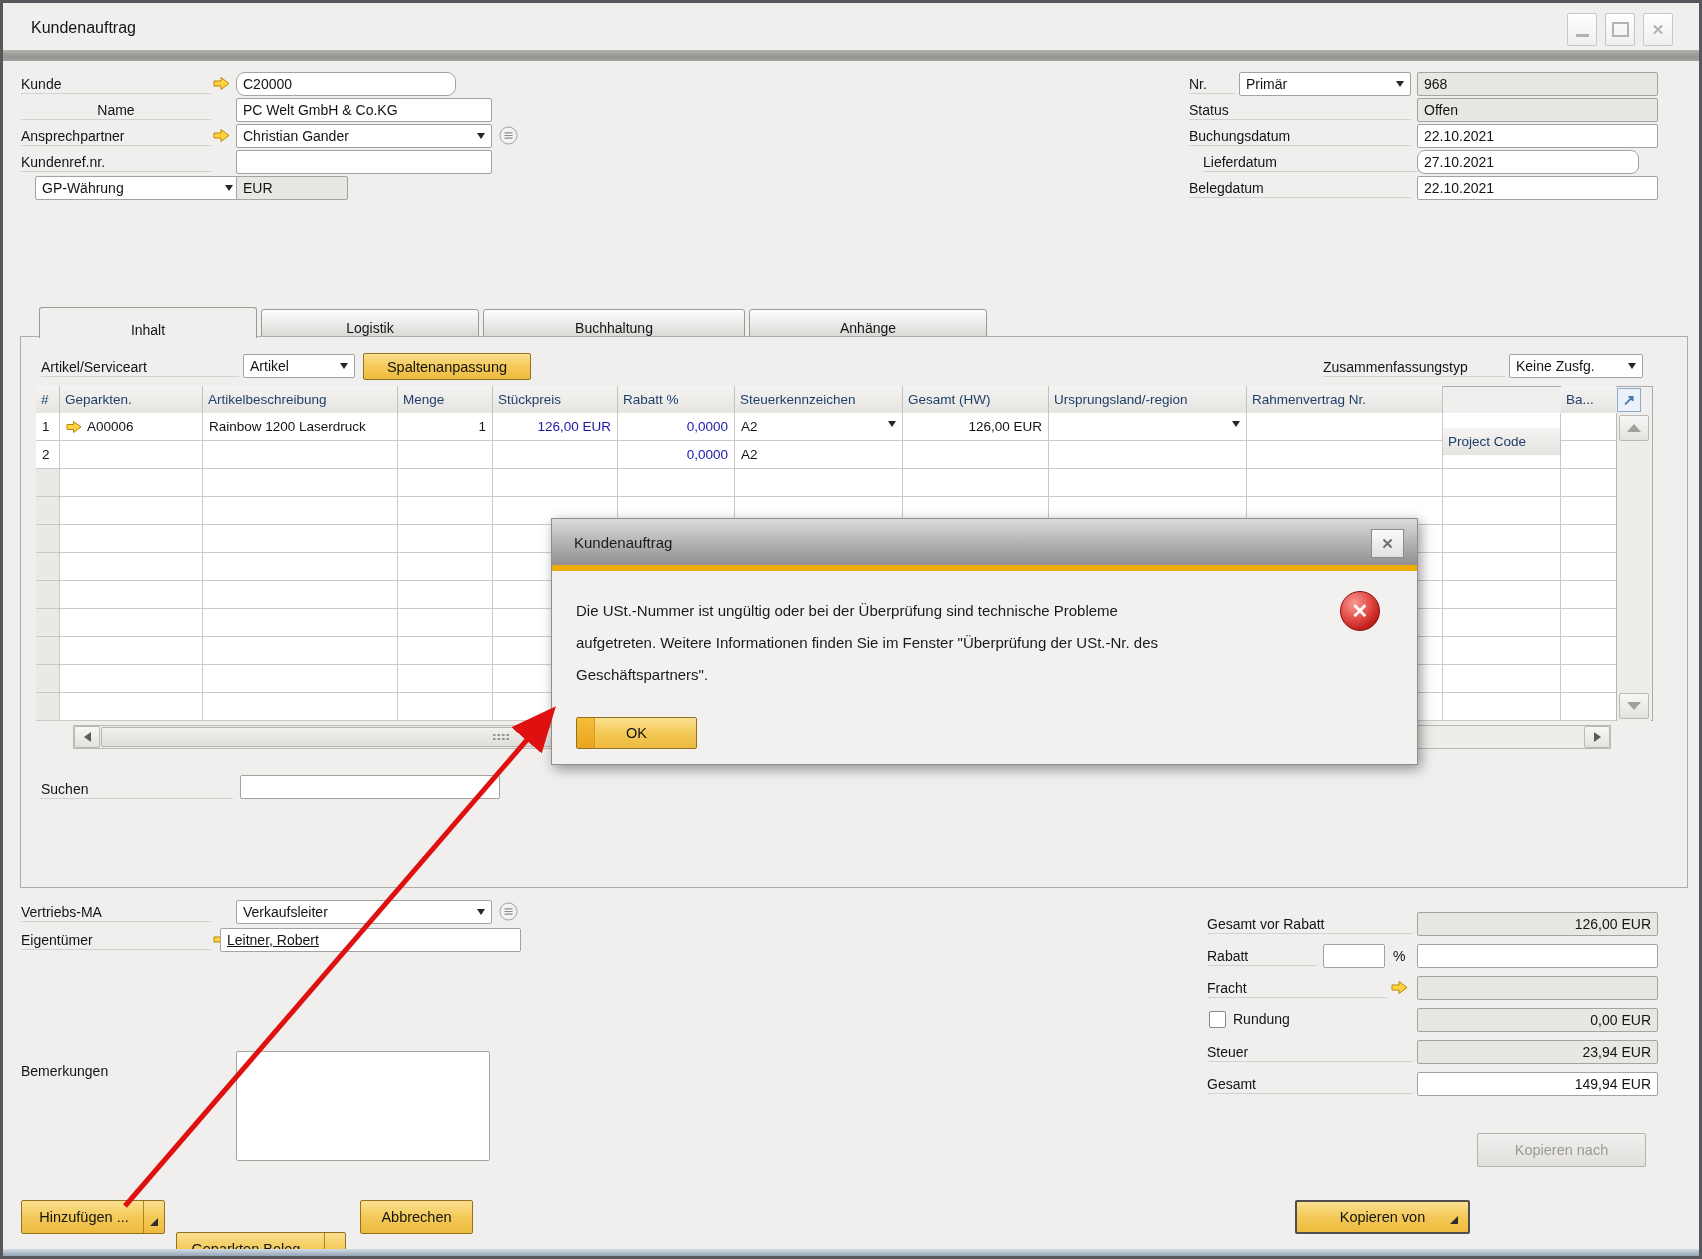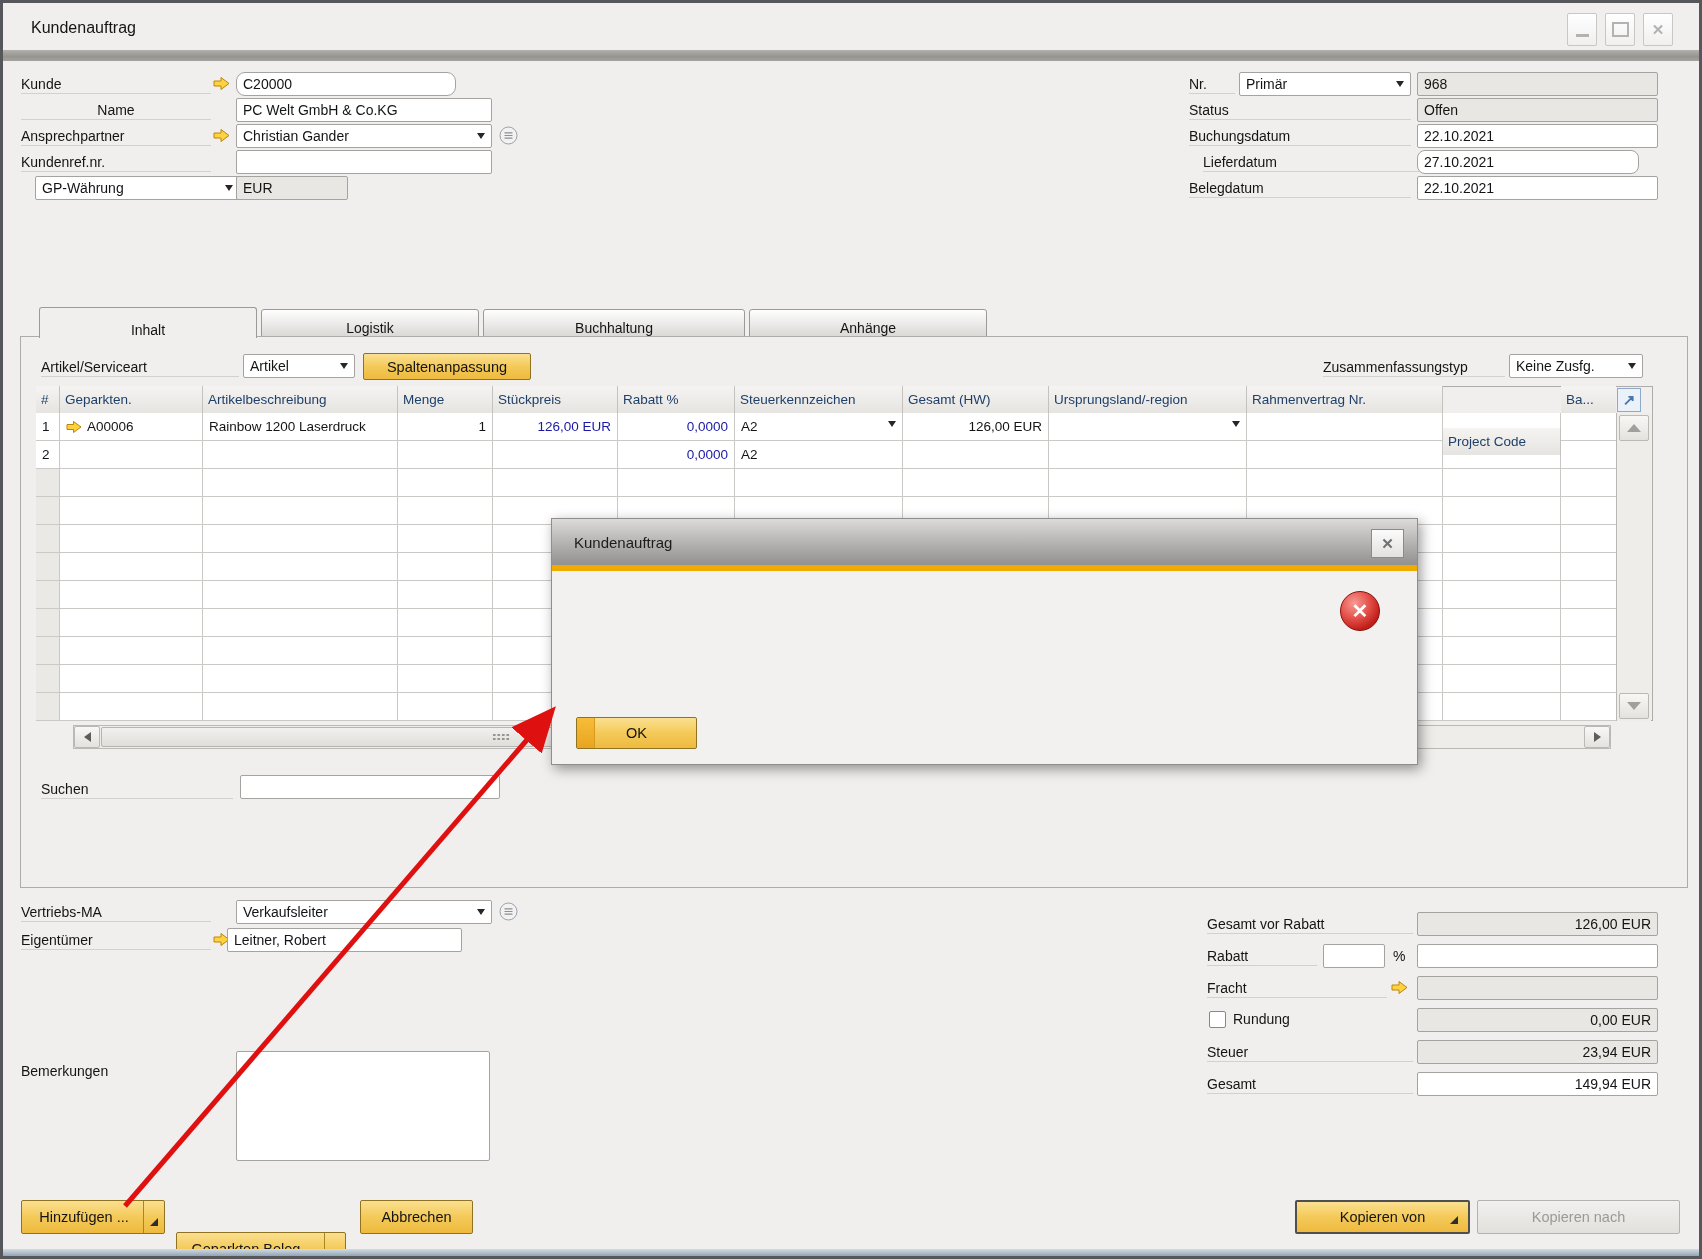--- a/index.html
+++ b/index.html
@@ -342,21 +342,21 @@
   <div class="fld dd" style="left:233px;top:897px;width:256px;">Verkaufsleiter</div>
   <svg class="abs" style="left:496px;top:899px;" width="19" height="19">
       <circle cx="9.5" cy="9.5" r="8.5" fill="#f2f2f2" stroke="#9aa0a6"></circle>
       <path d="M5.5 6.8h8M5.5 9.5h8M5.5 12.2h8" stroke="#8a9094" stroke-width="1.2"></path>
     </svg>
 
   <div class="lbl" style="left:18px;top:925px;width:190px;">Eigentümer</div>
   <svg class="abs" style="left:210px;top:929px;" width="17" height="15">
       <path d="M1 5h7V1.5L16 7.5 8 13.5V10H1z" fill="#ffd23e" stroke="#b8860b"></path>
     </svg>
-  <div class="fld" style="left:224px;top:925px;width:235px;">Leitner, Robert</div>
+  <div class="fld" style="left:217px;top:925px;width:301px;text-decoration:underline;">Leitner, Robert</div>
 
   <div class="lbl" style="left:1204px;top:909px;width:206px;">Gesamt vor Rabatt</div>
   <div class="fld ro rt" style="left:1414px;top:909px;width:241px;">126,00 EUR</div>
 
   <div class="lbl" style="left:1204px;top:941px;width:110px;">Rabatt</div>
   <div class="fld" style="left:1320px;top:941px;width:62px;"></div>
   <div class="plain" style="left:1390px;top:945px;">%</div>
   <div class="fld" style="left:1414px;top:941px;width:241px;"></div>
 
   <div class="lbl" style="left:1204px;top:973px;width:180px;">Fracht</div>
@@ -390,34 +390,39 @@
         <span class="cornertri"></span>
       </span>
   </div>
   <div class="goldbtn" style="left:357px;top:1197px;width:113px;height:34px;">
     <span>Abbrechen</span>
   </div>
   <div class="goldbtn" style="left:1292px;top:1197px;width:175px;height:34px;border:2px solid #4f4f4f;">
     <span>Kopieren von</span>
     <span class="cornertri" style="position:absolute;right:10px;bottom:8px;"></span>
   </div>
-  <div class="goldbtn" style="left:1474px;top:1197px;width:203px;height:34px;background:linear-gradient(#f2f0ee,#e2e0dd);border:1px solid #b4b2af;color:#9b9995;text-align:right;">
+  <div class="goldbtn" style="left:1474px;top:1130px;width:169px;height:34px;background:linear-gradient(#f2f0ee,#e2e0dd);border:1px solid #b4b2af;color:#9b9995;text-align:right;">
     <span>Kopieren nach</span>
   </div>
 
   <div class="abs" style="left:0;right:0;bottom:0;height:7px;background:linear-gradient(#d4dce5,#93a4b5);"></div>
 
   <div class="abs" style="left:548px;top:515px;width:867px;height:247px;background:#f3f1ef;border:1px solid #8e8e8e;box-shadow:3px 4px 12px rgba(0,0,0,0.4);z-index:50;">
     <div class="dlg-title">
       <span style="margin-left:22px;">Kundenauftrag</span>
     </div>
     <div class="abs" style="right:13px;top:10px;width:33px;height:29px;background:linear-gradient(#fbfbfb,#e3e1df);border:1px solid #8b8b8b;display:flex;align-items:center;justify-content:center;">
       <span style="font-size:15px;font-weight:bold;color:#707070;">✕</span>
     </div>
     <div class="abs" style="left:0;right:0;top:46px;height:6px;background:#f0ab00;"></div>
+    <div class="abs" style="left:24px;top:76px;font-size:15px;line-height:32px;color:#1a1a1a;">
+      <span style="display:block;">Die USt.-Nummer ist ungültig oder bei der Überprüfung sind technische Probleme</span>
+      <span style="display:block;">aufgetreten. Weitere Informationen finden Sie im Fenster "Überprüfung der USt.-Nr. des</span>
+      <span style="display:block;">Geschäftspartners".</span>
+    </div>
     <div class="abs" style="left:788px;top:72px;width:40px;height:40px;border-radius:50%;background:radial-gradient(circle at 35% 30%,#f79b93,#e4504a 42%,#c2201a 72%,#9e120e);border:1px solid #8a0f0b;display:flex;align-items:center;justify-content:center;">
       <span style="color:#fff;font-weight:bold;font-size:20px;">✕</span>
     </div>
     <div class="goldbtn" style="left:24px;top:198px;width:121px;height:32px;">
       <span class="abs" style="left:0;top:0;bottom:0;width:18px;background:linear-gradient(#f6bd39,#e9a41f);border-right:1px solid #d79a1e;"></span>
       <span>OK</span>
     </div>
   </div>
 
   <svg class="abs" style="left:0;top:0;z-index:60;pointer-events:none;" width="1702" height="1259" viewBox="0 0 1702 1259">

